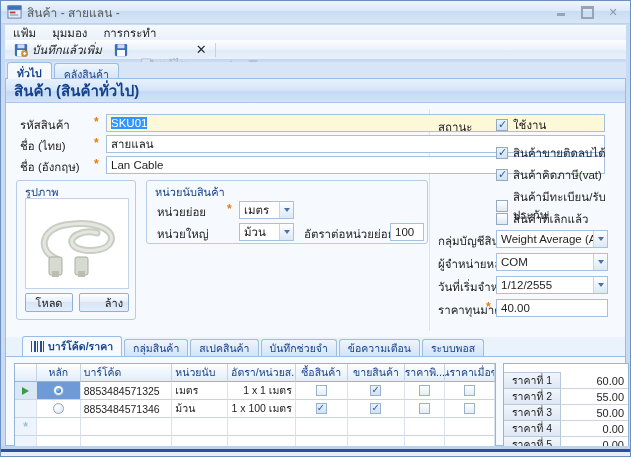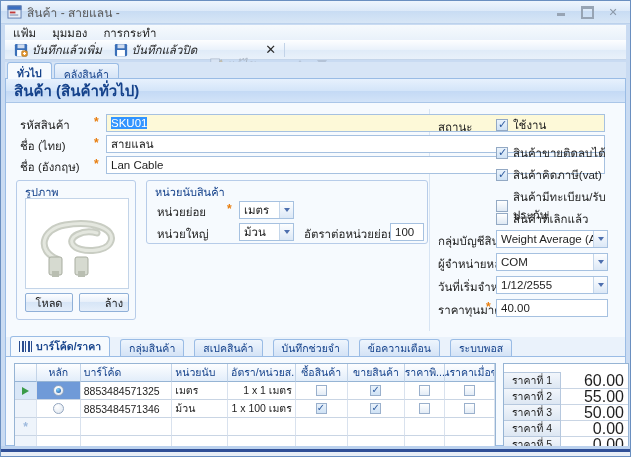--- a/index.html
+++ b/index.html
@@ -68,21 +68,21 @@
   .gb-btn{position:absolute;height:19px;border:1px solid #8fb0d8;border-radius:2px;font-size:11px;color:#1e1e1e;
     background:linear-gradient(180deg,#fdfeff 0%,#e8f0fa 45%,#d6e5f6 46%,#e4eefa 100%);
     display:flex;align-items:center;justify-content:center;}
   .checkrow{position:absolute;display:flex;align-items:center;gap:5px;font-size:11.5px;color:#1e1e1e;}
   .cb{width:12px;height:12px;border:1px solid #93a9c4;background:linear-gradient(180deg,#fff,#dfe9f4);
     display:inline-block;position:relative;flex:none;}
   .cb.checked{background:linear-gradient(180deg,#eaf3fc,#cfe2f5);}
   .cb.checked::after{content:"✓";position:absolute;left:1px;top:-2px;font-size:11px;font-weight:bold;color:#2d5a9e;}
   
   .tabstrip-bottom{position:absolute;top:258px;left:0;right:0;height:20px;display:flex;align-items:flex-end;
-    padding-left:4px;gap:10px;border-bottom:1px solid #9abce5;background:#eaf2fb;}
+    padding-left:16px;gap:2px;border-bottom:1px solid #9abce5;background:#eaf2fb;}
   .btab{font-size:10.5px;color:#15428b;padding:2px 8px;border:1px solid #9abce5;border-bottom:none;
     border-radius:3px 3px 0 0;background:linear-gradient(180deg,#eef5fd,#d4e3f6);height:17px;display:flex;align-items:center;gap:4px;}
   .btab.active{background:#f6fafe;font-weight:bold;height:20px;z-index:2;}
   .barcode-icon{width:13px;height:11px;
     background:repeating-linear-gradient(90deg,#2a4d8f 0 1px,transparent 1px 3px,#2a4d8f 3px 5px,transparent 5px 6px);}
   
   .grid{position:absolute;left:8px;top:284px;width:482px;height:90px;border:1px solid #96b4d4;background:#fff;
     font-size:10.5px;color:#1e1e1e;}
   .grow{display:flex;height:18px;}
   .gcell{border-right:1px solid #d9e2ee;border-bottom:1px solid #c9d5e4;display:flex;align-items:center;
@@ -106,21 +106,21 @@
   .green-arrow{width:0;height:0;border-top:4px solid transparent;border-bottom:4px solid transparent;border-left:7px solid #3a9b47;}
   .new-row-star{color:#9db9dd;font-size:12px;font-weight:bold;}
   .gcb{width:11px;height:11px;border:1px solid #9ab0cc;background:linear-gradient(180deg,#fff,#e3ecf6);position:relative;}
   .gcb.checked{background:linear-gradient(180deg,#e9f2fb,#cfe2f5);}
   .gcb.checked::after{content:"✓";position:absolute;left:0px;top:-2px;font-size:10px;font-weight:bold;color:#2d5a9e;}
   
   .price-panel{position:absolute;left:497px;top:284px;width:126px;height:93px;border:1px solid #96b4d4;background:#fff;padding-top:9px;}
   .price-row{display:flex;height:16px;}
   .price-label{width:57px;background:linear-gradient(180deg,#f2f6fb,#dde7f3);border:1px solid #b6c8de;border-left:none;
     font-size:10.5px;color:#1e1e1e;display:flex;align-items:center;justify-content:center;margin-top:-1px;}
-  .price-value{flex:1;font-size:16px;color:#1e1e1e;display:flex;align-items:center;justify-content:flex-end;
+  .price-value{flex:1;font-size:11px;color:#1e1e1e;display:flex;align-items:center;justify-content:flex-end;
     padding-right:4px;border-bottom:1px solid #c9d5e4;}
   
   .bottom-frame{position:absolute;left:0;right:0;bottom:0;height:10px;
     background:linear-gradient(180deg,#bcd2ee 0 3px,#2f4f97 3px 6px,#e8eef7 6px 10px);}
 </style>
 </head>
 <body>
 
 <div class="window">
 
@@ -155,21 +155,20 @@
         <path d="M12 10.2v3.6 M10.2 12h3.6" stroke="#fff" stroke-width="1.2"></path>
       </svg>
       <span>บันทึกแล้วเพิ่ม</span>
     </div>
     <div class="tool-btn">
       <svg width="14" height="14" viewBox="0 0 16 16">
         <rect x="1" y="1" width="14" height="14" rx="1.5" fill="#3a6fb8"></rect>
         <rect x="4" y="1.5" width="8" height="4.5" fill="#cfdcef"></rect>
         <rect x="3.5" y="8" width="9" height="7" fill="#fff"></rect>
       </svg>
-      <span>บันทึกแล้วปิด</span>
     </div>
     <div class="tool-btn disabled">
       <svg width="14" height="14" viewBox="0 0 16 16" opacity="0.45">
         <rect x="2" y="2" width="10" height="12" fill="#e9eef5" stroke="#8a9ab0"></rect>
         <path d="M14 3 L9 9 L8 12 L11 11 L15 5 Z" fill="#c9a35a" stroke="#8a7235" stroke-width="0.6"></path>
       </svg>
       <span>แก้ไข</span>
     </div>
     <span class="x-glyph">✕</span>
     <div class="tool-sep"></div>

